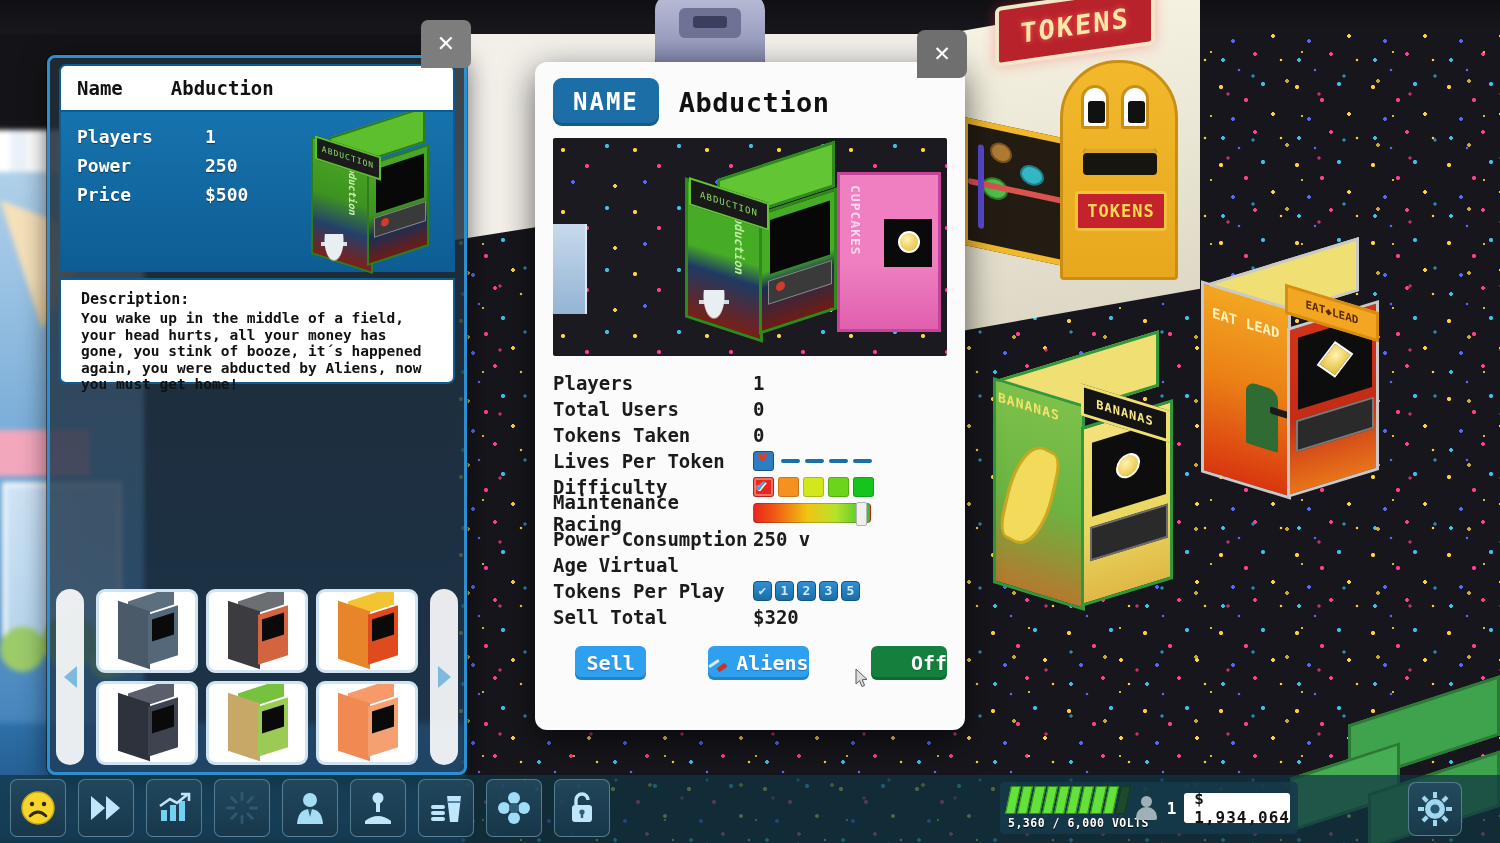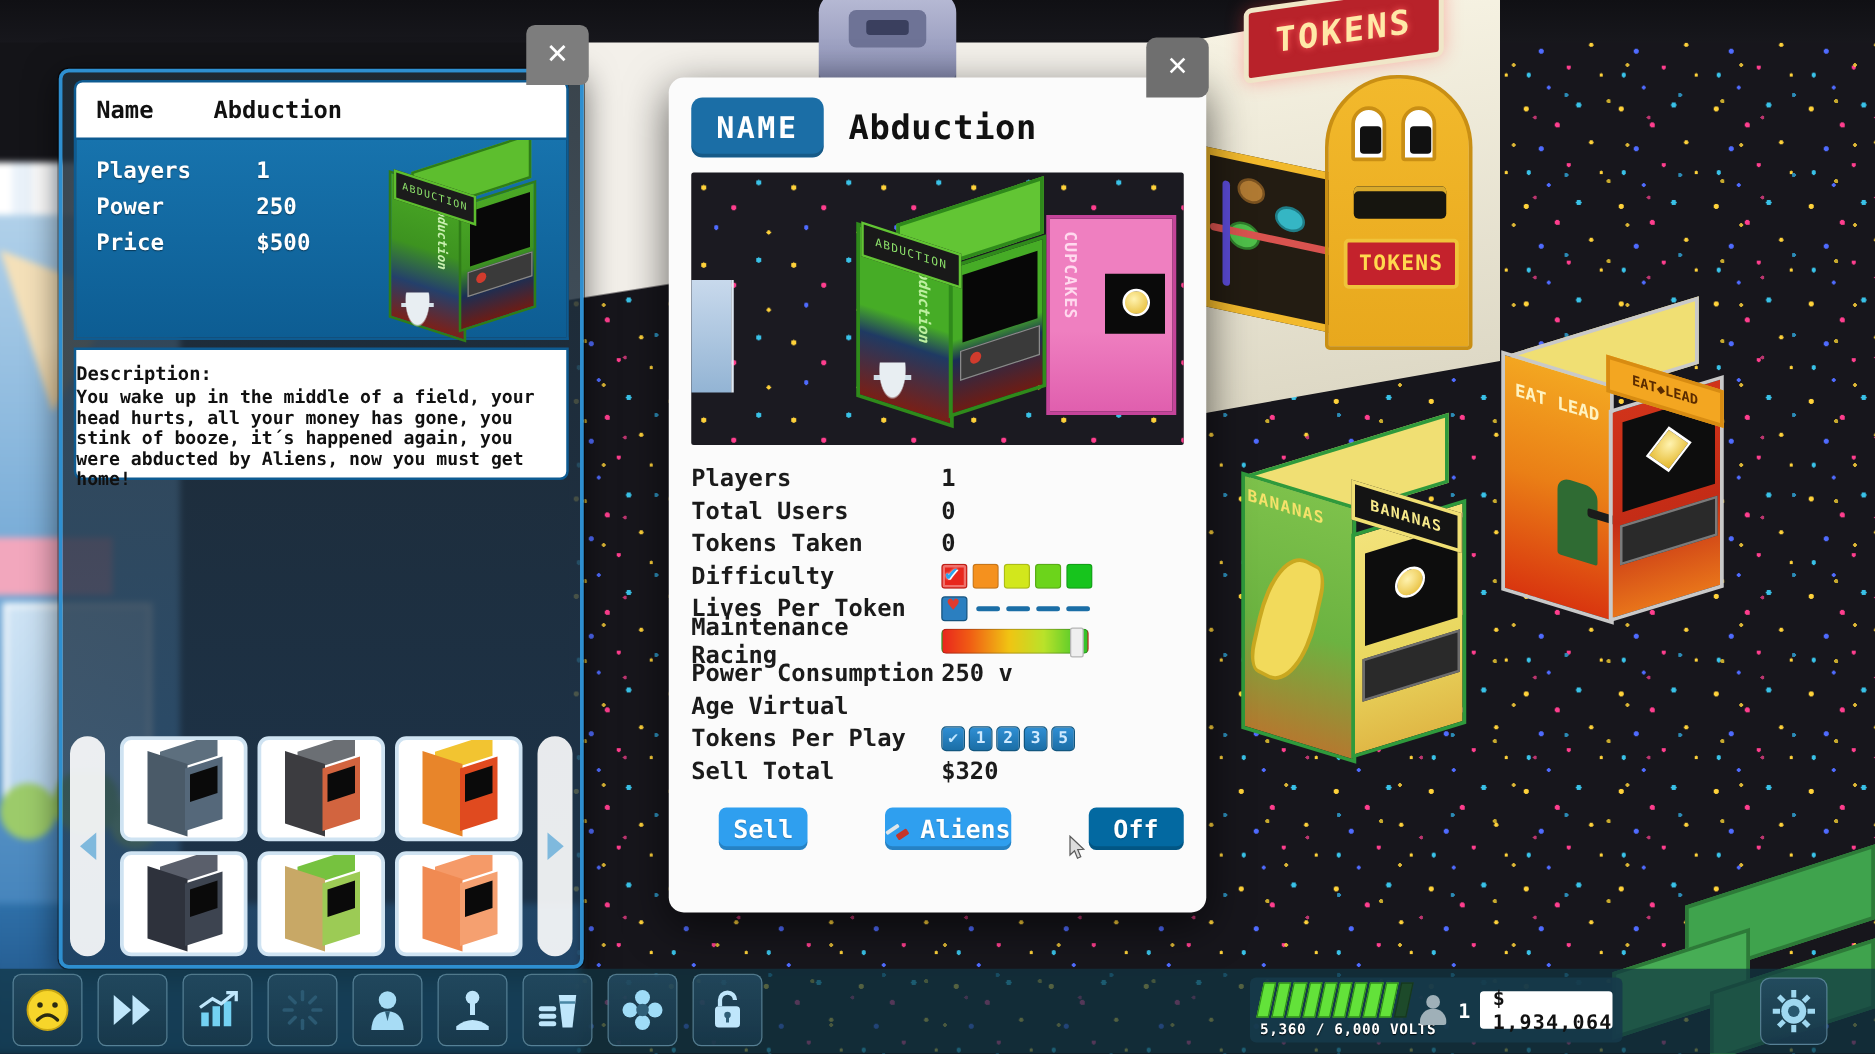--- a/index.html
+++ b/index.html
@@ -340,21 +340,21 @@
   .mini-cab .mpanel { position:absolute; left:5px; top:54px; width:52px; height:20px; background:#3a3a3a; border:1px solid #888;}
   .mini-cab .mpanel::after{content:"";position:absolute;left:6px;top:3px;width:8px;height:8px;border-radius:50%;background:#d03b2d;}
   .mini-cab .alien {
     position:absolute; left:16px; bottom:6px; width:26px; height:34px;
     background: radial-gradient(ellipse at 50% 18%, #e8eef2 0 9px, transparent 10px),
                 linear-gradient(180deg, transparent 24%, #d6e2ea 25%, #d6e2ea 34%, transparent 35%);
   }
 
   .card-desc {
     margin:6px 9px 0; background:#fff; border:2px solid #0e5b91; border-radius:0 0 7px 7px;
-    padding:10px 0; height:106px;
+    padding:10px 20px; height:106px;
   }
   .card-desc .dh { font-size:15px; font-weight:bold; color:#111; margin-bottom:2px; }
   .card-desc .dt { font-size:14.5px; font-weight:bold; color:#111; line-height:16.5px; }
 
   
   .thumbs-wrap {
     position:absolute; left:0; right:0; top:532px; bottom:8px;
     display:flex; align-items:center; gap:4px; padding:0 6px;
   }
   .arrow-col {
@@ -484,21 +484,21 @@
 
   .det-buttons { display:flex; align-items:center; margin:16px 18px 0; gap:0; position:relative; }
   .btn {
     border-radius:6px; font-size:20px; font-weight:bold; color:#fff;
     display:flex; align-items:center; justify-content:center; gap:8px;
     cursor:pointer; box-shadow: inset 0 -3px 0 rgba(0,0,0,.18);
     text-shadow:0 1px 1px rgba(0,0,0,.25);
   }
   .btn-sell   { width:82px; height:34px; background:#2f9fef; margin-left:22px; }
   .btn-repair { width:108px; height:34px; background:#2f9fef; margin-left:62px; }
-  .btn-off    { width:88px; height:34px; background:#0369a1; margin-left:62px; }
+  .btn-off    { width:88px; height:34px; background:#15803d; margin-left:62px;justify-content:flex-end; }
   .sdriver { width:20px; height:14px; position:relative; flex:none; }
   .sdriver::before {
     content:""; position:absolute; left:0; top:6px; width:12px; height:3px;
     background:#dfe6ea; transform:rotate(-34deg); border-radius:1px;
   }
   .sdriver::after {
     content:""; position:absolute; left:9px; top:9px; width:10px; height:5px;
     background:#c4352a; transform:rotate(-34deg); border-radius:1px;
   }
   .cursor-arrow {
@@ -763,38 +763,38 @@
       <div class="strow">
           <div class="sk">Total Users</div>
           <div class="sv">0</div>
         </div>
       <div class="strow">
           <div class="sk">Tokens Taken</div>
           <div class="sv">0</div>
         </div>
 
       <div class="strow">
+        <div class="sk">Lives Per Token</div>
+        <div class="dashrow">
+          <div class="heartbox"></div>
+          <div class="dash"></div>
+          <div class="dash"></div>
+          <div class="dash"></div>
+          <div class="dash"></div>
+        </div>
+      </div>
+
+      <div class="strow">
         <div class="sk">Difficulty</div>
         <div class="pips">
           <div class="pip sel" style="background:#e8261d"></div>
           <div class="pip" style="background:#f5911e"></div>
           <div class="pip" style="background:#d2e71c"></div>
           <div class="pip" style="background:#6cd41b"></div>
           <div class="pip" style="background:#17c41d"></div>
-        </div>
-      </div>
-
-      <div class="strow">
-        <div class="sk">Lives Per Token</div>
-        <div class="dashrow">
-          <div class="heartbox"></div>
-          <div class="dash"></div>
-          <div class="dash"></div>
-          <div class="dash"></div>
-          <div class="dash"></div>
         </div>
       </div>
 
       <div class="strow">
         <div class="sk">Maintenance Racing</div>
         <div class="mbar">
           <div class="handle" id="mhandle" style="left: 88%;"></div>
         </div>
       </div>
 

